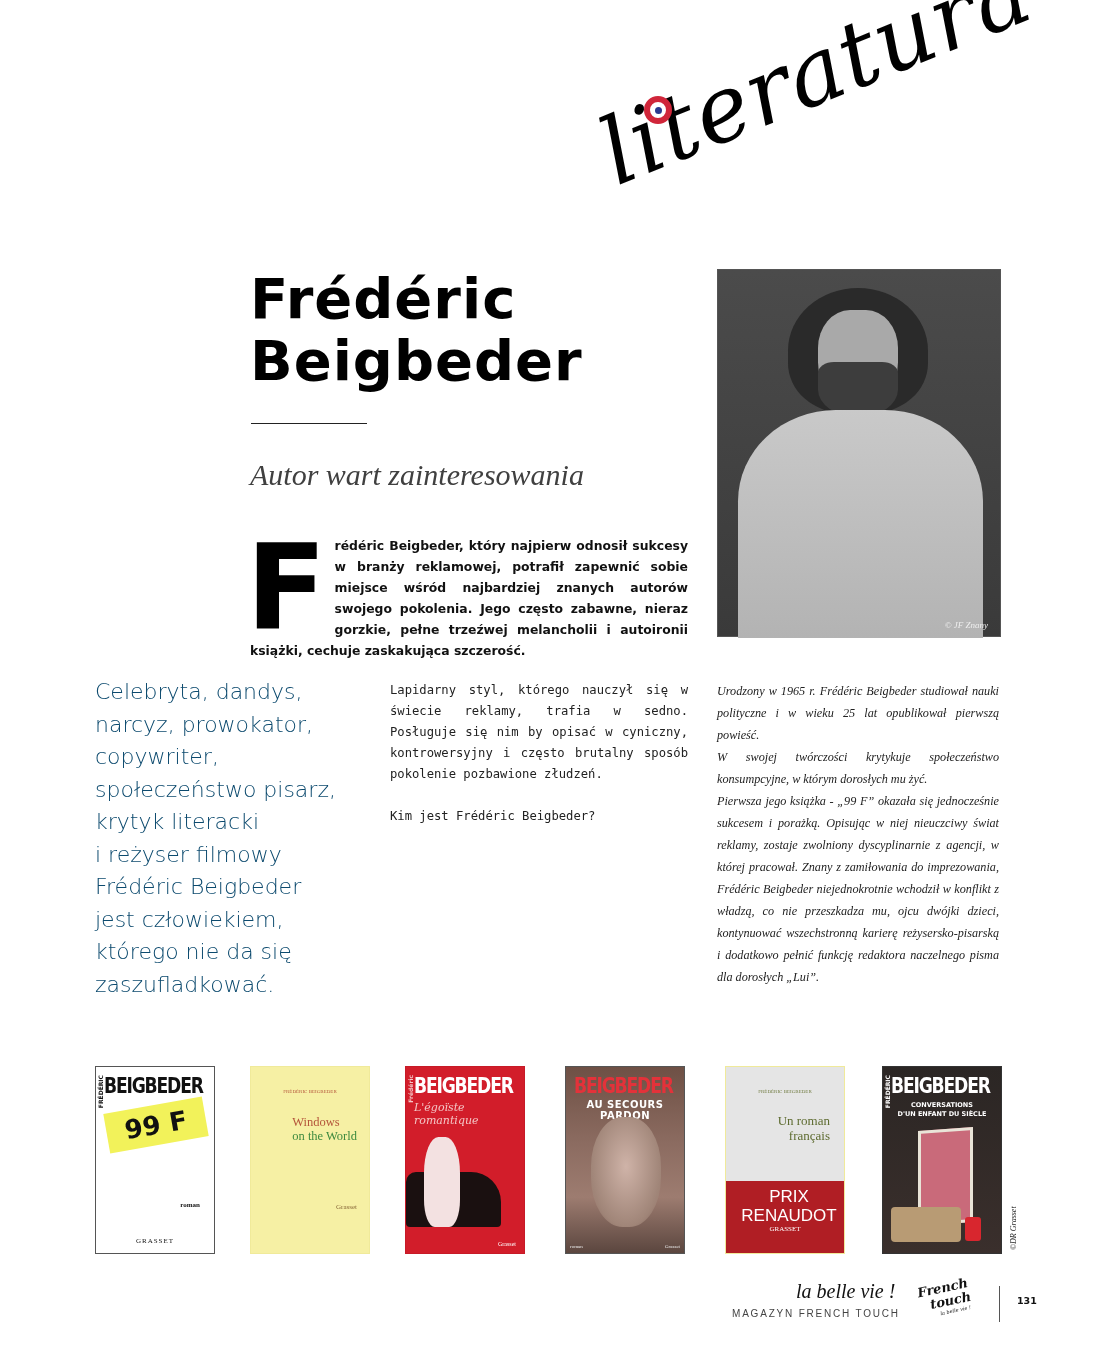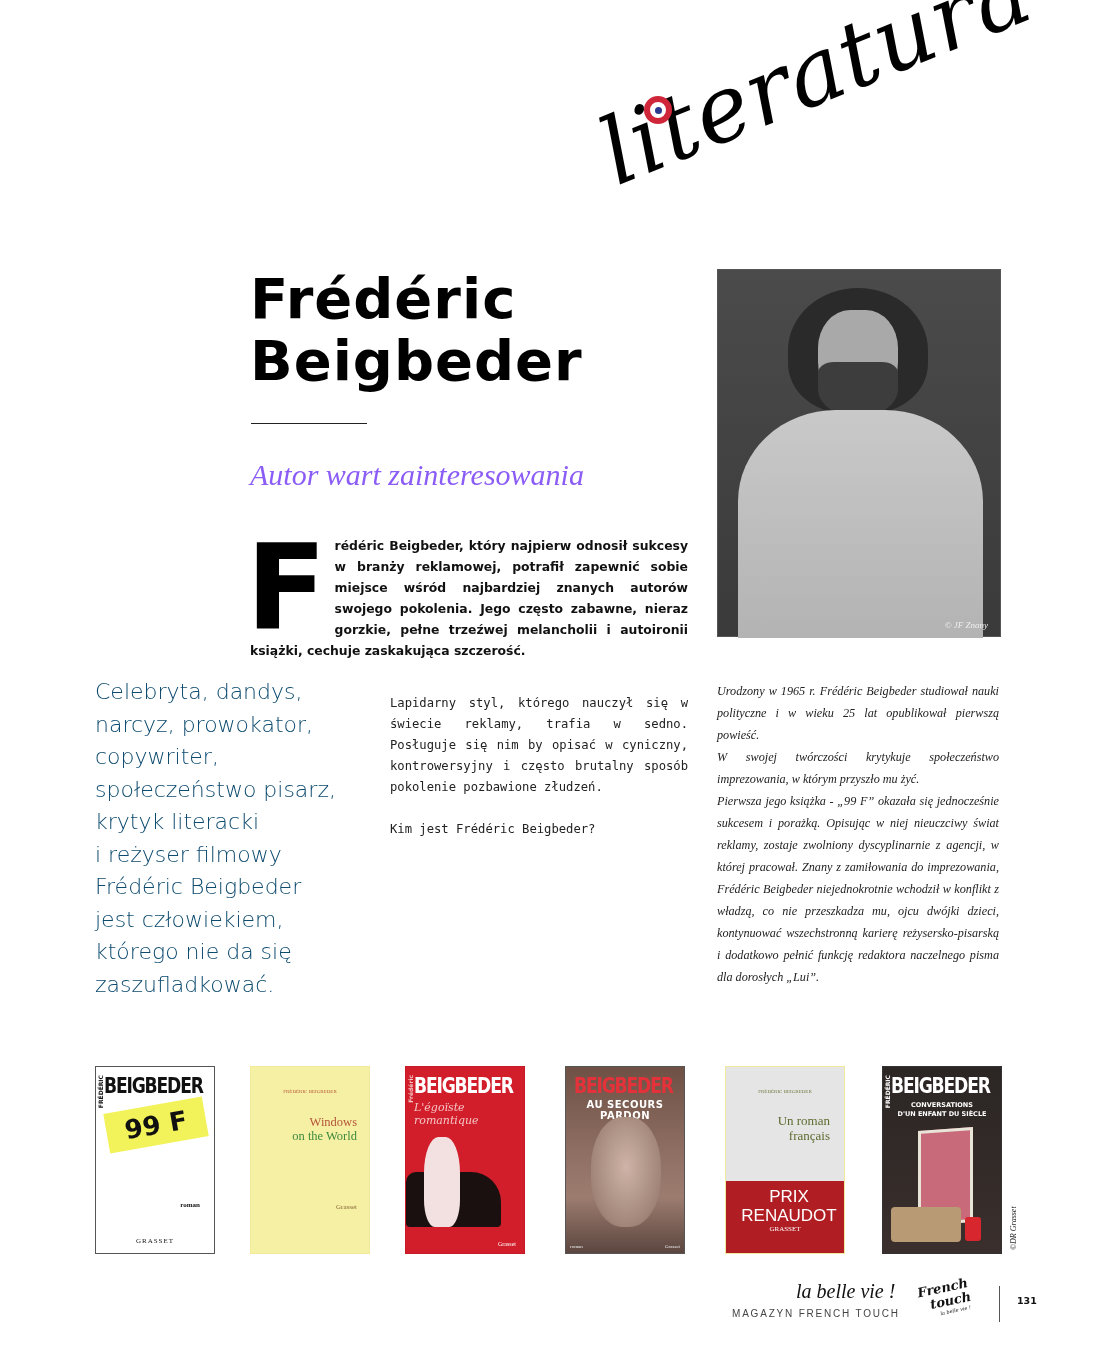--- a/index.html
+++ b/index.html
@@ -24,21 +24,21 @@
 
   .headline {
     position: absolute; left: 250px; top: 268px;
     font-family: "DejaVu Sans", sans-serif; font-weight: bold;
     font-size: 56px; line-height: 62px; color: #000; letter-spacing: 1px;
   }
   .rule { position: absolute; left: 251px; top: 423px; width: 116px; height: 1px; background: #222; }
   .subtitle {
     position: absolute; left: 250px; top: 458px;
     font-family: "Liberation Serif", serif; font-style: italic;
-    font-size: 30px; color: #8b5cf6;
+    font-size: 30px; color: #404040;
   }
 
   .lead {
     position: absolute; left: 250px; top: 535px; width: 438px;
     font-family: "DejaVu Sans", sans-serif; font-weight: bold;
     font-size: 12.4px; line-height: 21px; text-align: justify; color: #111;
   }
   .dropcap {
     float: left; font-family: "DejaVu Sans", sans-serif; font-weight: bold;
     font-size: 118px; line-height: 96px; margin: 4px 8px 0 -4px; color: #000;
@@ -77,21 +77,21 @@
     font-family: "DejaVu Sans", sans-serif; font-size: 22px; line-height: 32.5px;
     color: #0c4a6e; font-weight: 300;
   }
   .pullquote span { display: block; white-space: nowrap; }
 
   .col-mid {
     position: absolute; left: 390px; top: 680px; width: 298px;
     font-family: "DejaVu Sans Mono", monospace; font-size: 12.2px; line-height: 21px;
     text-align: justify; color: #222;
   }
-  .col-mid p { margin-bottom: 21px; margin-top: 13px; }
+  .col-mid p { margin-bottom: 21px; }
 
   .col-right {
     position: absolute; left: 717px; top: 680px; width: 282px;
     font-family: "Liberation Serif", serif; font-style: italic; font-size: 12.2px;
     line-height: 22px; text-align: justify; color: #222;
   }
 
   .books { position: absolute; left: 95px; top: 1066px; width: 920px; height: 190px; }
   .book {
     position: absolute; top: 0; width: 120px; height: 188px; overflow: hidden;
@@ -110,21 +110,21 @@
   .book .small { position: absolute; font-family: "Liberation Serif", serif; font-size: 7px; }
   .b1 { left: 0; background: #fff; border-color: #555; }
   .b1 .author-big { color: #111; }
   .b1 .tag {
     position: absolute; left: 10px; top: 38px; width: 100px; height: 40px;
     background: #f2f25a; transform: rotate(-10deg);
     font-family: "DejaVu Sans", sans-serif; font-size: 26px; font-weight: bold;
     text-align: center; line-height: 40px; color: #111;
   }
   .b2 { left: 155px; background: #f6f0a4; border-color: #f0ea9a; }
-  .b2 .title { position: absolute; right: 12px; top: 48px; text-align: right;
+  .b2 .title { position: absolute; right: 12px; top: 48px; 
     font-family: "Liberation Serif", serif; font-size: 12.5px; line-height: 14px; }
   .b2 .t1 { color: #b4553a; }
   .b2 .t2 { color: #3e8a3e; }
   .b3 { left: 310px; background: #d21d2a; border-color: #c71a27; }
   .b3 .author-big { color: #fff; }
   .b3 .script { position: absolute; left: 8px; top: 34px; font-family: "DejaVu Serif", serif;
     font-style: italic; font-size: 11px; color: #f4c6c6; }
   .b3 .sofa { position: absolute; left: 0; top: 105px; width: 95px; height: 55px;
     background: #1a1010; border-radius: 10px 30px 4px 4px; }
   .b3 .figure { position: absolute; left: 18px; top: 70px; width: 36px; height: 90px;
@@ -218,21 +218,21 @@
   <span>zaszufladkować.</span>
 </div>
 
 <div class="col-mid">
   <p>Lapidarny styl, którego nauczył się w świecie reklamy, trafia w sedno. Posługuje się nim by opisać w cyniczny, kontrowersyjny i często brutalny sposób pokolenie pozbawione złudzeń.</p>
   <p>Kim jest Frédéric Beigbeder?</p>
 </div>
 
 <div class="col-right">
   <p>Urodzony w 1965 r. Frédéric Beigbeder studiował nauki polityczne i w wieku 25 lat opublikował pierwszą powieść.</p>
-  <p>W swojej twórczości krytykuje społeczeństwo imprezowania, w którym przyszło mu żyć.</p>
+  <p>W swojej twórczości krytykuje społeczeństwo konsumpcyjne, w którym dorosłych mu żyć.</p>
   <p>Pierwsza jego książka - „99 F” okazała się jednocześnie sukcesem i porażką. Opisując w niej nieuczciwy świat reklamy, zostaje zwolniony dyscyplinarnie z agencji, w której pracował. Znany z zamiłowania do imprezowania, Frédéric Beigbeder niejednokrotnie wchodził w konflikt z władzą, co nie przeszkadza mu, ojcu dwójki dzieci, kontynuować wszechstronną karierę reżysersko-pisarską i dodatkowo pełnić funkcję redaktora naczelnego pisma dla dorosłych „Lui”.</p>
 </div>
 
 <div class="books">
   <div class="book b1">
     <span class="vert-first">FRÉDÉRIC</span>
     <span class="author-big">BEIGBEDER</span>
     <span class="tag">99 F</span>
     <span class="small" style="right:14px; top:134px; font-weight:bold;">roman</span>
     <span class="small" style="left:0; right:0; text-align:center; top:170px; letter-spacing:1px;">GRASSET</span>

